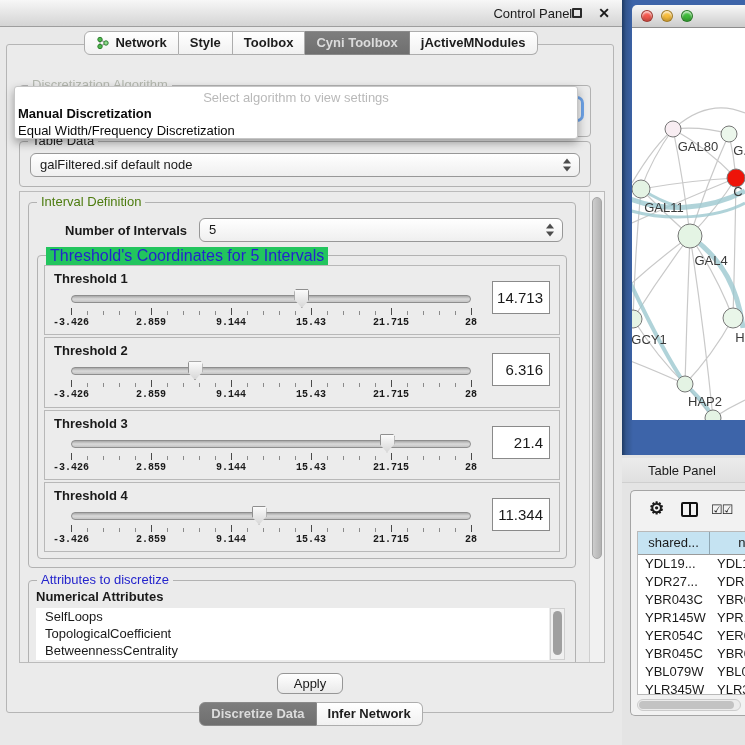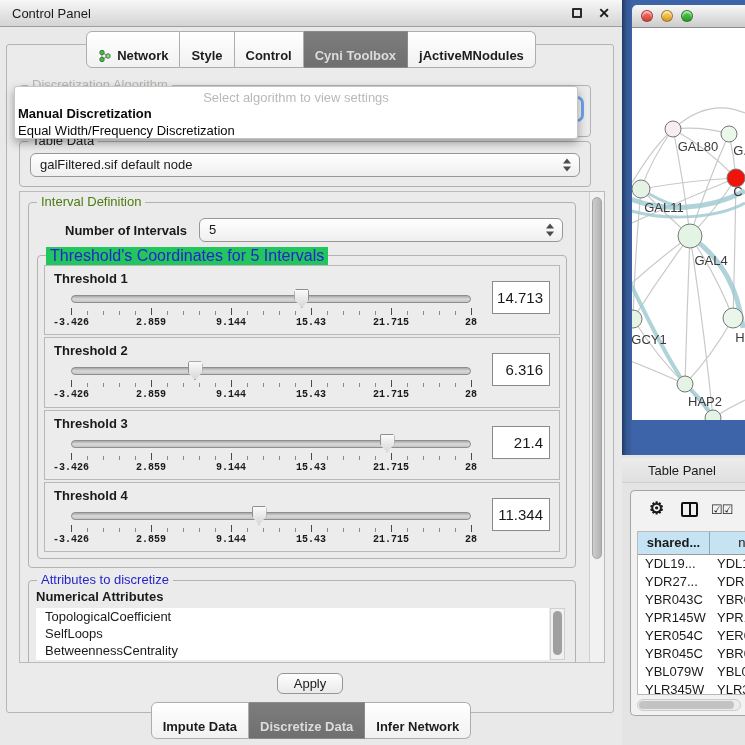--- a/index.html
+++ b/index.html
@@ -11,31 +11,31 @@
     color:#1a1a1a;
   }
   
   #control-panel { position:absolute; left:0; top:0; width:622px; height:745px; background:#e9e9e9; }
   .titlebar {
     position:absolute; left:0; top:0; right:0; height:27px;
     background:linear-gradient(#f7f7f7,#d4d4d4);
     border-bottom:1px solid #9e9e9e;
     display:flex; align-items:center; padding:0 12px; font-size:13px;
   }
-  .titlebar .wtitle { flex:1; }
+  .titlebar .wtitle { flex:1;text-align:right; }
   .float-btn { width:10px; height:10px; border:2px solid #2a2a2a; border-radius:1px; margin-right:16px; display:inline-block; }
   .close-btn { font-size:14px; font-weight:bold; color:#1a1a1a; line-height:10px; }
 
   .tabrow { position:absolute; left:0; right:0; display:flex; justify-content:center; z-index:6; }
   #top-tabs { top:31px; }
   #bottom-tabs { top:702px; }
   .tab {
     background:linear-gradient(#ffffff,#f1f1f1);
     border:1px solid #adadad; border-left:none;
-    padding:16px 11px 4px; font-size:13px; font-weight:bold; color:#1c1c1c;
+    padding:3px 11px 4px; font-size:13px; font-weight:bold; color:#1c1c1c;
     display:flex; align-items:center; gap:5px; cursor:default;text-align:right;
   }
   .tab:first-child { border-left:1px solid #adadad; border-radius:6px 0 0 6px; }
   .tab:last-child { border-radius:0 6px 6px 0; }
   .tab.selected { background:linear-gradient(#7d7d7d,#6f6f6f); color:#dcdcdc; border-color:#8a8a8a; }
   .tab-icon svg { display:block; }
 
   .content-panel {
     position:absolute; left:6px; top:44px; width:608px; height:669px;
     background:#ebebeb; border:1px solid #b5b5b5; border-radius:3px;
@@ -192,21 +192,21 @@
             <circle cx="4" cy="10.5" r="2.2" fill="#4db84d" stroke="#2e7d2e"></circle>
             <circle cx="10" cy="7" r="2.2" fill="#8ed98e" stroke="#2e7d2e"></circle>
           </svg>
         </span>
         <span>Network</span>
       </div>
       <div class="tab">
         <span>Style</span>
       </div>
       <div class="tab">
-        <span>Control</span>
+        <span>Toolbox</span>
       </div>
       <div class="tab selected">
         <span>Cyni Toolbox</span>
       </div>
       <div class="tab">
         <span>jActiveMNodules</span>
       </div>
     </div>
 
   <div class="content-panel">
@@ -426,41 +426,38 @@
                 <div class="value-box">11.344</div>
               </div>
             </div>
         </div>
       </div>
 
       <div class="group" id="attr-group">
         <span class="gtitle blue">Attributes to discretize</span>
         <div id="attr-sub">Numerical Attributes</div>
         <div id="attr-list">
+            <div class="attr-item">SelfLoops</div>
             <div class="attr-item">TopologicalCoefficient</div>
-            <div class="attr-item">SelfLoops</div>
             <div class="attr-item">BetweennessCentrality</div>
           </div>
         <div id="attr-scrollbar">
             <div class="thumb-v2"></div>
           </div>
       </div>
 
       <div id="vscrollbar">
           <div class="thumb-v"></div>
         </div>
     </div>
 
     <div id="apply-btn">Apply</div>
   </div>
 
   <div class="tabrow" id="bottom-tabs">
-      <div class="tab">
-        <span>Impute Data</span>
-      </div>
       <div class="tab selected">
         <span>Discretize Data</span>
       </div>
       <div class="tab">
         <span>Infer Network</span>
       </div>
     </div>
 </div>
 
 <div id="network-window">
@@ -528,21 +525,21 @@
 <div id="table-window">
   <div class="tp-toolbar">
     <span class="tp-icon gear">⚙</span>
     <span class="tp-icon split">
         <span class="split-inner"></span>
       </span>
     <span class="tp-icon checks">☑☑</span>
   </div>
   <div id="tp-table">
     <div class="tp-header" id="tp-header">
-        <div class="tp-hcell" style="background: rgb(197, 227, 242); font-weight: bold;">shared...</div>
+        <div class="tp-hcell" style="background: rgb(197, 227, 242);">shared...</div>
         <div class="tp-hcell" style="background: rgb(197, 227, 242);">na</div>
       </div>
     <div id="tp-rows">
         <div class="tp-row">
           <div class="tp-cell">YDL19...</div>
           <div class="tp-cell">YDL1</div>
         </div>
         <div class="tp-row">
           <div class="tp-cell">YDR27...</div>
           <div class="tp-cell">YDR2</div>

